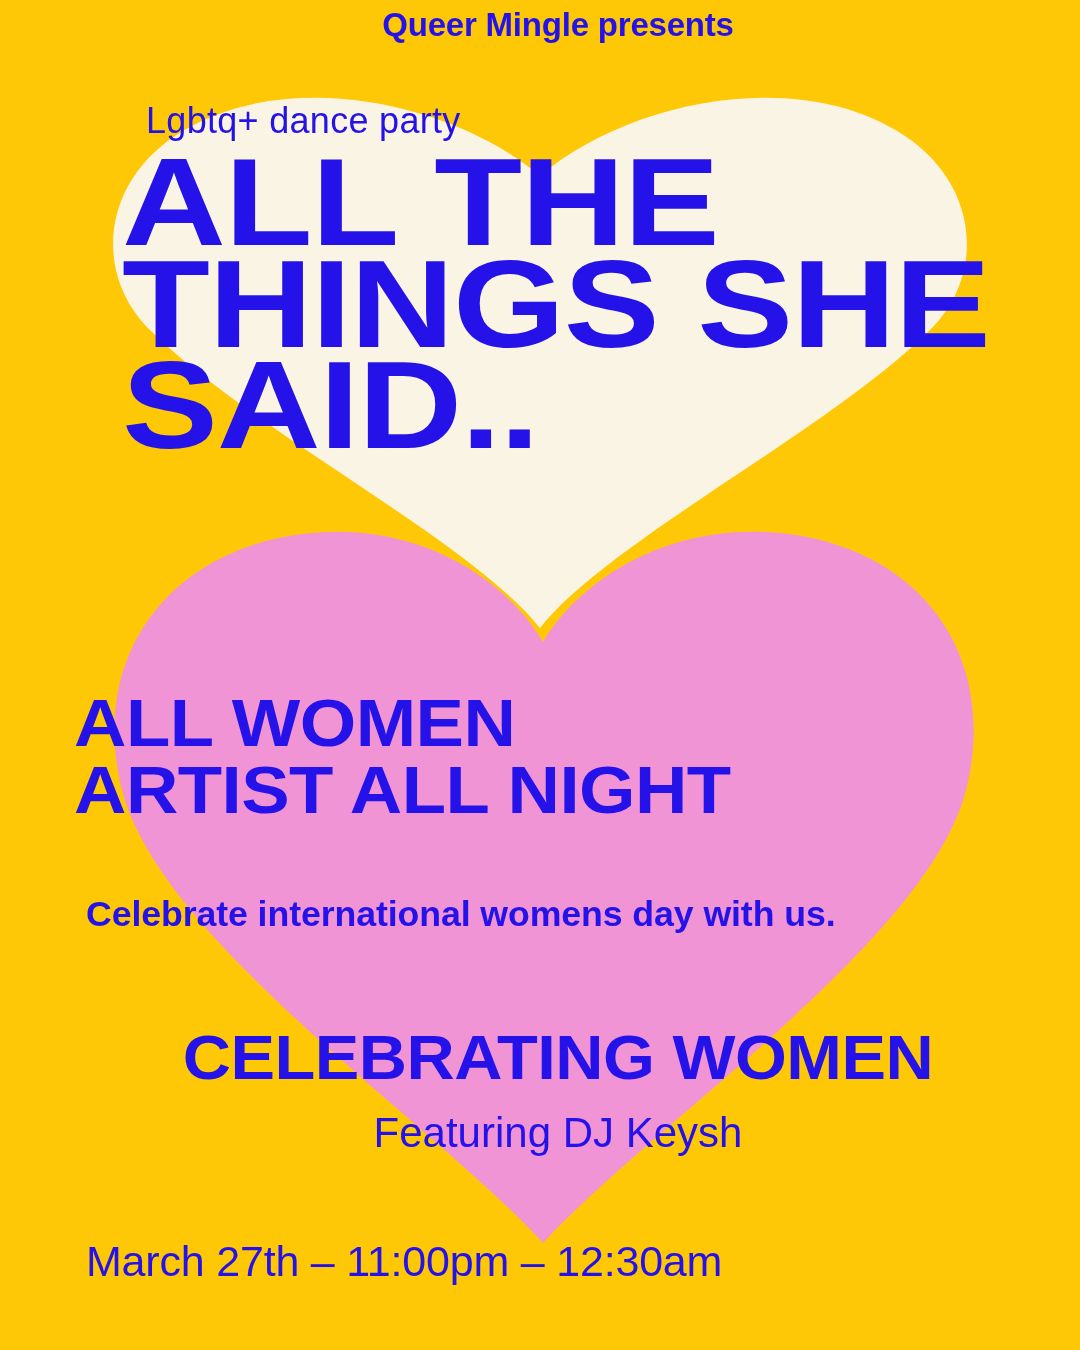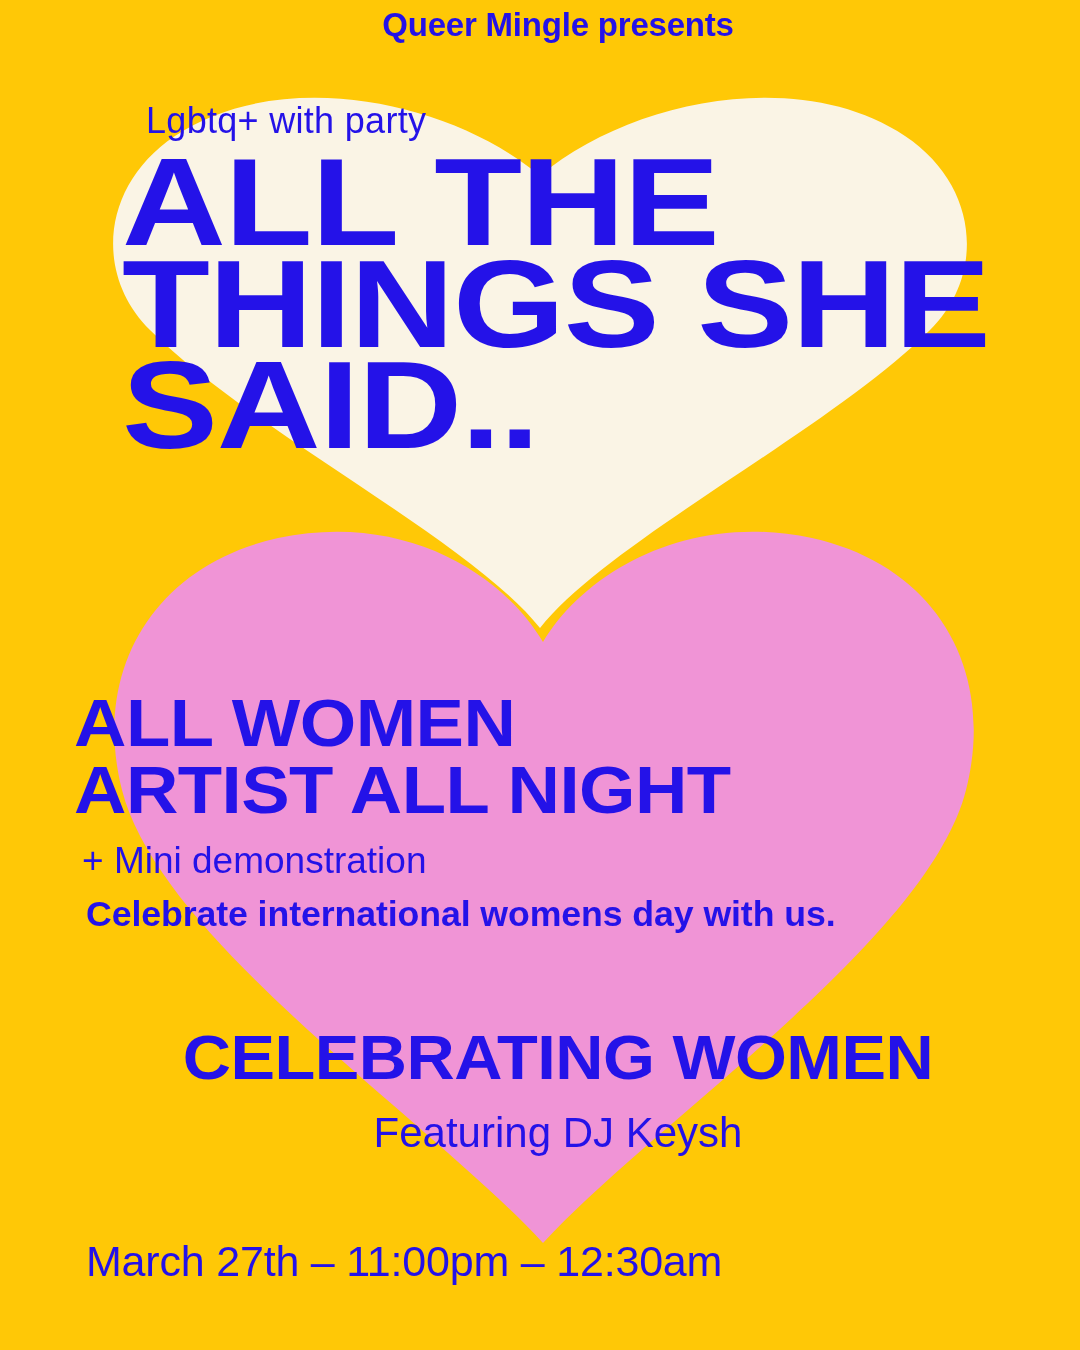--- a/index.html
+++ b/index.html
@@ -167,34 +167,33 @@
              C 400 512, 500 570, 543 642
              C 586 570, 690 512, 812 538
              C 938 566, 996 672, 966 790
              C 928 940, 656 1120, 543 1243 Z" fill="#F094D6"></path>
   </svg>
 
   <div class="text-layer">
 
     <div class="t" id="presents">Queer Mingle presents</div>
 
-    <div class="t" id="kicker">Lgbtq+ with party</div>
+    <div class="t" id="kicker">Lgbtq+ dance party</div>
 
     <div class="t" id="title">
       <span class="ln">ALL THE</span>
       <span class="ln">THINGS SHE</span>
       <span class="ln">SAID..</span>
     </div>
 
     <div class="t" id="head2">
       <span class="ln">ALL WOMEN</span>
       <span class="ln">ARTIST ALL NIGHT</span>
     </div>
 
-    <div class="t" id="sub-mini">+ Mini demonstration</div>
 
     <div class="t" id="sub-celebrate">Celebrate international womens day with us.</div>
 
     <div class="t" id="band">CELEBRATING WOMEN</div>
 
     <div class="t" id="featuring">Featuring DJ Keysh</div>
 
     <div id="footer">
       <span class="t">March 27th – 11:00pm – 12:30am</span>
     </div>

